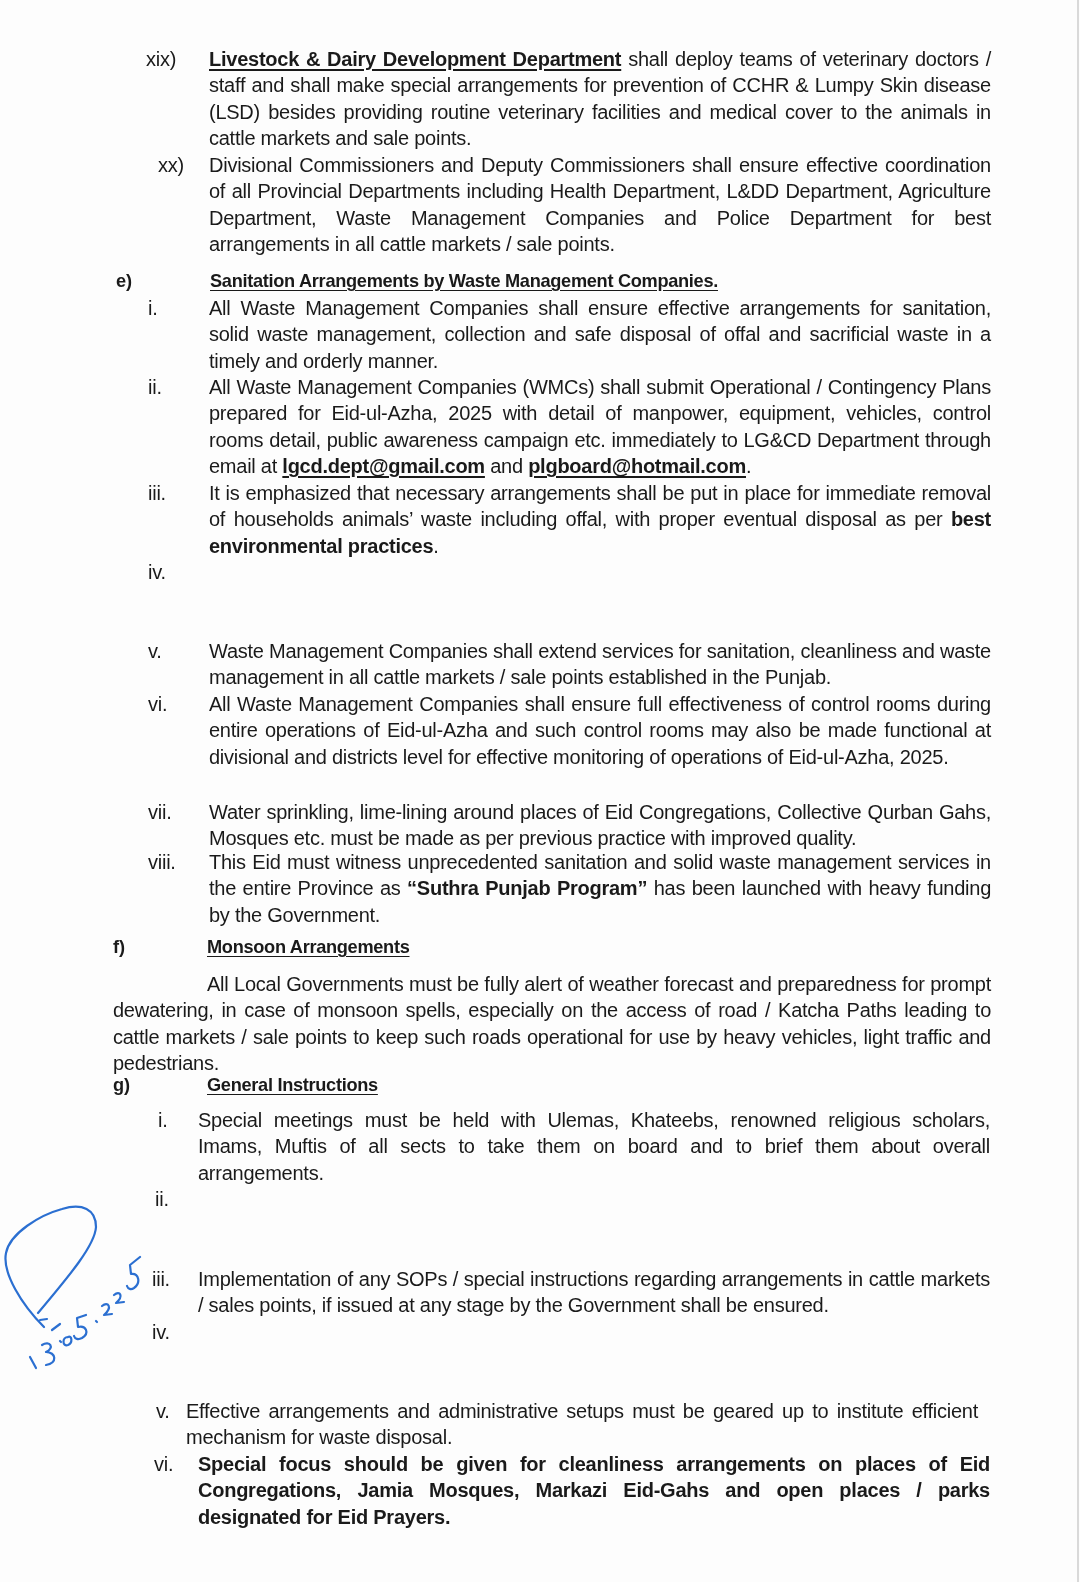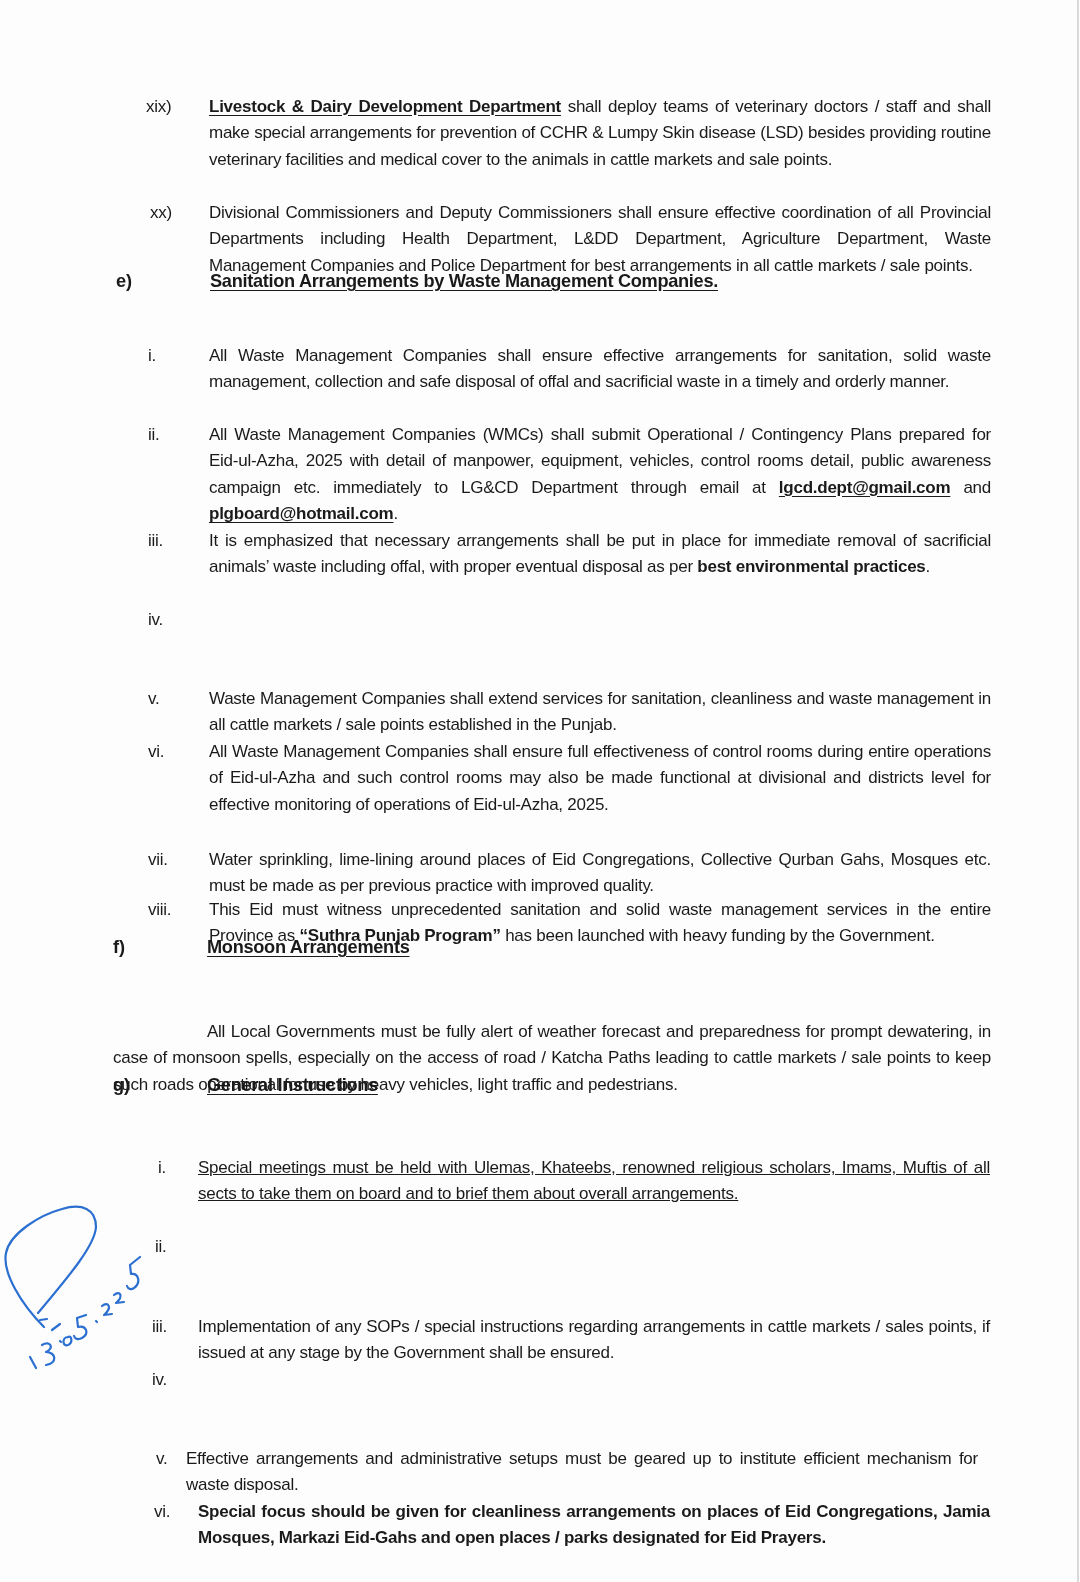--- a/index.html
+++ b/index.html
@@ -24,24 +24,23 @@
     }
     .right-edge {
       position: absolute;
       left: 1077px;
       top: 0;
       width: 2px;
       height: 1582px;
       background: #d9d9d9;
     }
     .t {
-      font-size: 17px;
+      font-size: 20px;
       line-height: 26.4px;
       letter-spacing: -0.25px;
-      margin-top: 48px;
     }
     .item {
       position: absolute;
     }
     .item .num {
       position: absolute;
       top: 0;
     }
     .item .txt {
       position: absolute;
@@ -83,42 +82,42 @@
 
 <div class="page">
   <div class="right-edge"></div>
 
   <div class="item t" style="left:146px; top:46px; width:845px; height:106px;">
     <span class="num" style="left:0;">xix)</span>
     <div class="txt" style="left:63px; width:782px;"><span class="b u">Livestock &amp; Dairy Development Department</span><span> shall deploy teams of veterinary doctors / staff and shall make special arrangements for prevention of CCHR &amp; Lumpy Skin disease (LSD) besides providing routine veterinary facilities and medical cover to the animals in cattle markets and sale points.</span></div>
   </div>
 
   <div class="item t" style="left:146px; top:152px; width:845px; height:106px;">
-    <span class="num" style="left:4px;">xx)</span>
+    <span class="num" style="left:12px;">xx)</span>
     <div class="txt" style="left:63px; width:782px;">Divisional Commissioners and Deputy Commissioners shall ensure effective coordination of all Provincial Departments including Health Department, L&amp;DD Department, Agriculture Department, Waste Management Companies and Police Department for best arrangements in all cattle markets / sale points.</div>
   </div>
 
   <div class="sec" style="left:116px; top:268px; width:880px; height:28px;">
     <span style="position:absolute; left:0; top:0;">e)</span>
     <span class="heading" style="left:94px;">Sanitation Arrangements by Waste Management Companies.</span>
   </div>
 
   <div class="item t" style="left:148px; top:295px; width:843px; height:80px;">
     <span class="num">i.</span>
     <div class="txt" style="left:61px; width:782px;">All Waste Management Companies shall ensure effective arrangements for sanitation, solid waste management, collection and safe disposal of offal and sacrificial waste in a timely and orderly manner.</div>
   </div>
 
   <div class="item t" style="left:148px; top:374px; width:843px; height:106px;">
     <span class="num">ii.</span>
     <div class="txt" style="left:61px; width:782px;"><span>All Waste Management Companies (WMCs) shall submit Operational / Contingency Plans prepared for Eid-ul-Azha, 2025 with detail of manpower, equipment, vehicles, control rooms detail, public awareness campaign etc. immediately to LG&amp;CD Department through email at </span><span class="b u">lgcd.dept@gmail.com</span><span> and </span><span class="b u">plgboard@hotmail.com</span><span>.</span></div>
   </div>
 
   <div class="item t" style="left:148px; top:480px; width:843px; height:80px;">
     <span class="num">iii.</span>
-    <div class="txt" style="left:61px; width:782px;"><span>It is emphasized that necessary arrangements shall be put in place for immediate removal of sacrificial animals’ waste including offal, with proper eventual disposal as per </span><span class="b">best environmental practices</span><span>.</span></div>
+    <div class="txt" style="left:61px; width:782px;"><span>It is emphasized that necessary arrangements shall be put in place for immediate removal of households animals’ waste including offal, with proper eventual disposal as per </span><span class="b">best environmental practices</span><span>.</span></div>
   </div>
 
   <div class="item t" style="left:148px; top:559px; width:843px; height:80px;">
     <span class="num">iv.</span>
   </div>
 
   <div class="item t" style="left:148px; top:638px; width:843px; height:54px;">
     <span class="num">v.</span>
     <div class="txt" style="left:61px; width:782px;">Waste Management Companies shall extend services for sanitation, cleanliness and waste management in all cattle markets / sale points established in the Punjab.</div>
   </div>
@@ -145,21 +144,21 @@
 
   <div class="para t" style="left:113px; top:971px; width:878px; text-indent:94px;">All Local Governments must be fully alert of weather forecast and preparedness for prompt dewatering, in case of monsoon spells, especially on the access of road / Katcha Paths leading to cattle markets / sale points to keep such roads operational for use by heavy vehicles, light traffic and pedestrians.</div>
 
   <div class="sec" style="left:113px; top:1072px; width:880px; height:28px;">
     <span style="position:absolute; left:0; top:0;">g)</span>
     <span class="heading" style="left:94px;">General Instructions</span>
   </div>
 
   <div class="item t" style="left:150px; top:1107px; width:840px; height:80px;">
     <span class="num" style="left:8px;">i.</span>
-    <div class="txt" style="left:48px; width:792px;text-decoration:underline;">Special meetings must be held with Ulemas, Khateebs, renowned religious scholars, Imams, Muftis of all sects to take them on board and to brief them about overall arrangements.</div>
+    <div class="txt" style="left:48px; width:792px;">Special meetings must be held with Ulemas, Khateebs, renowned religious scholars, Imams, Muftis of all sects to take them on board and to brief them about overall arrangements.</div>
   </div>
 
   <div class="item t" style="left:150px; top:1186px; width:840px; height:80px;">
     <span class="num" style="left:5px;">ii.</span>
   </div>
 
   <div class="item t" style="left:150px; top:1266px; width:840px; height:54px;">
     <span class="num" style="left:2px;">iii.</span>
     <div class="txt" style="left:48px; width:792px;">Implementation of any SOPs / special instructions regarding arrangements in cattle markets / sales points, if issued at any stage by the Government shall be ensured.</div>
   </div>

